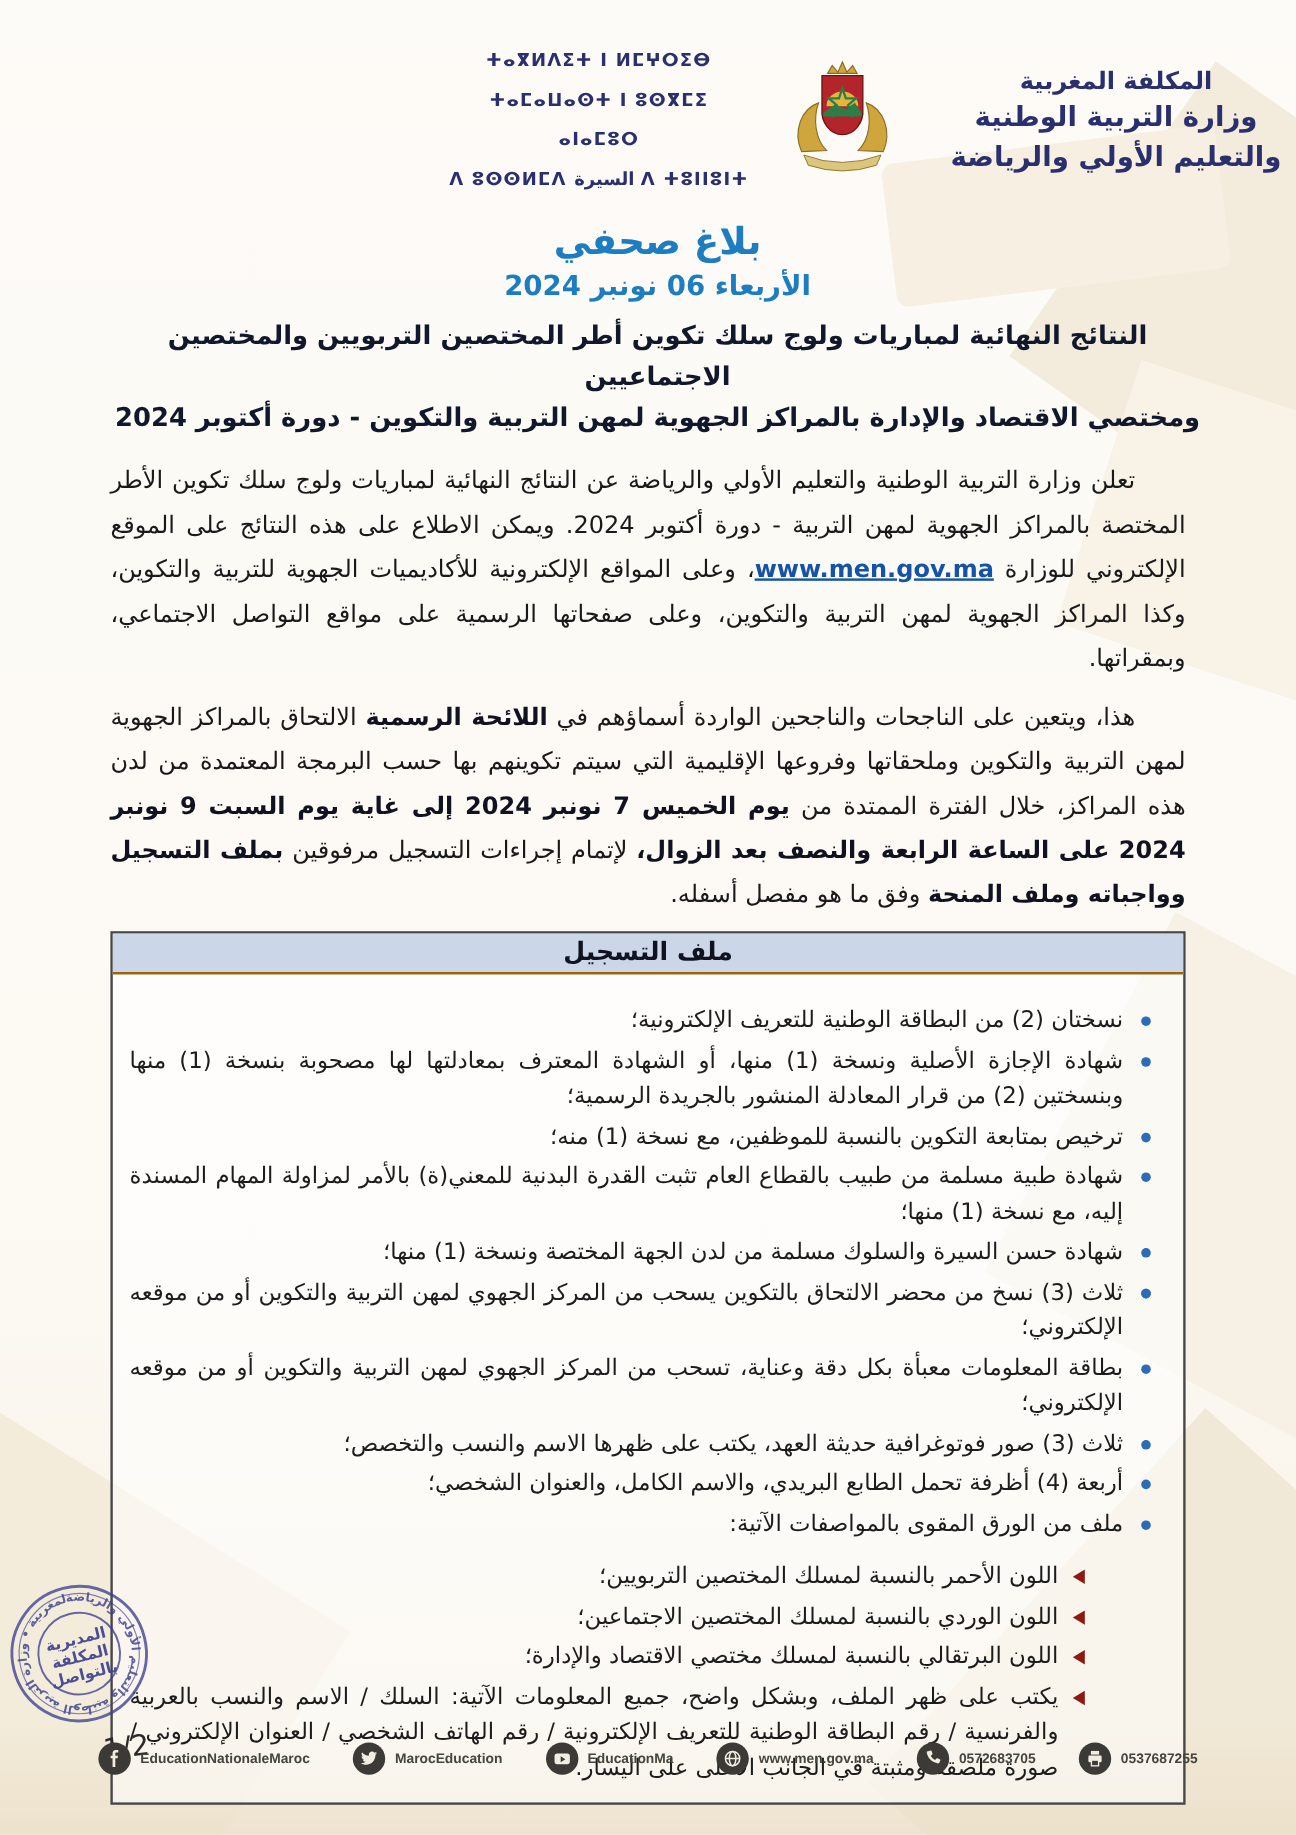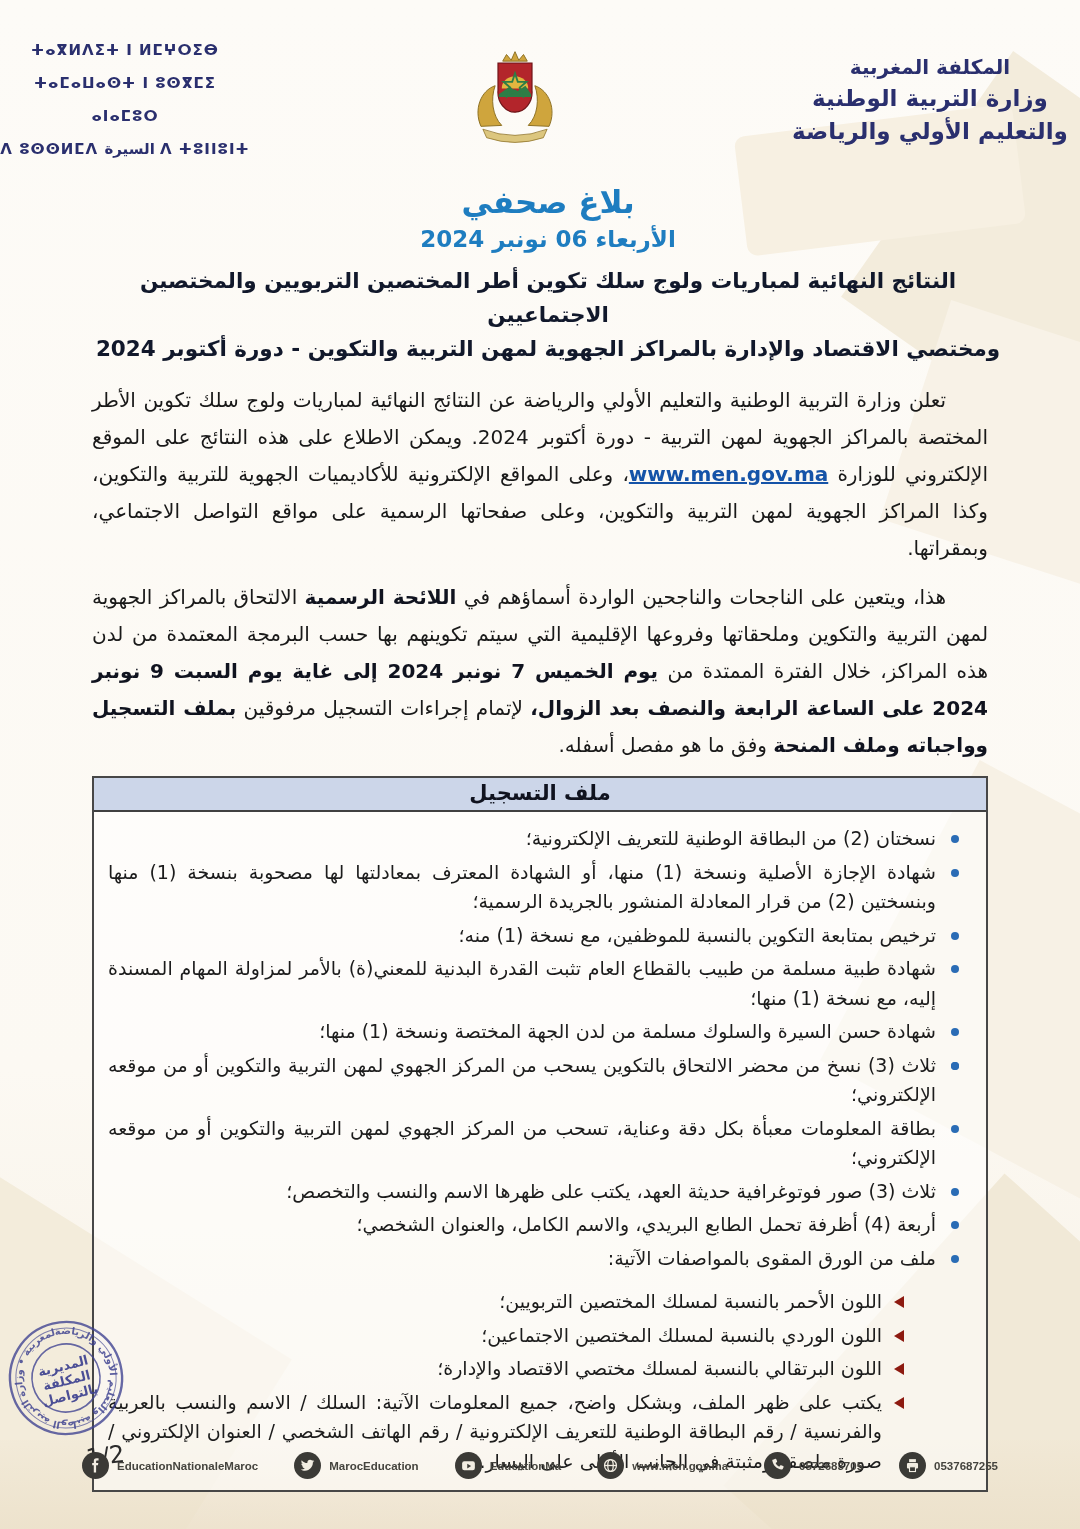--- a/index.html
+++ b/index.html
@@ -14,21 +14,21 @@
   .wm2{width:230px;height:230px;right:-60px;top:330px;background:#f8f2e7;transform:rotate(18deg);}
   .wm3{width:280px;height:120px;right:60px;top:120px;background:#f7f0e2;transform:rotate(-7deg);border-radius:10px;}
   .wm4{width:340px;height:340px;right:-140px;top:820px;background:#f7f1e5;transform:rotate(28deg);}
   .wm5{width:380px;height:380px;left:-160px;top:1230px;background:#f3ecdb;transform:rotate(32deg);}
   .wm6{width:420px;height:420px;right:-150px;top:1260px;background:#f1e9d7;transform:rotate(42deg);}
   .wm7{width:1080px;height:120px;left:0;top:1440px;background:linear-gradient(180deg,rgba(240,230,210,0.25),rgba(233,220,195,0.8));}
 
   .content{position:relative;z-index:1;}
 
   
-  .hdr{display:flex;flex-direction:row;justify-content:space-between;align-items:center;
+  .hdr{display:flex;flex-direction:row;justify-content:flex-end;align-items:center;
        gap:26px;padding-top:34px;direction:ltr;}
   .tifinagh{width:250px;text-align:center;color:#2a2f6e;font-weight:bold;
             font-size:15px;line-height:33px;letter-spacing:1px;}
   .ar-logo{width:300px;text-align:center;color:#2a2f6e;font-weight:bold;direction:rtl;}
   .ar-logo .l1{font-size:20px;line-height:30px;}
   .ar-logo .l2{font-size:23px;line-height:33px;}
   .ar-logo .l3{font-size:23px;line-height:33px;}
 
   
   .titleblock{text-align:center;margin-top:18px;direction:rtl;margin-left:16px;}
@@ -39,23 +39,23 @@
   
   .para{direction:rtl;text-align:justify;font-size:20px;line-height:37px;
         margin:12px 92px 0 92px;color:#191919;}
   .para.first{margin-top:16px;}
   .indent{display:inline-block;width:42px;}
   .b{font-weight:bold;color:#10131f;}
   .lnk{color:var(--link_blue);font-weight:bold;text-decoration:underline;direction:ltr;unicode-bidi:embed;cursor:pointer;}
 
   
   .box{margin:12px 92px 0 92px;border:2px solid #474747;background:rgba(255,255,255,0.55);direction:rtl;}
-  .box-hd{background:var(--box_header_bg);border-bottom:2px solid #404040;text-align:center;
+  .box-hd{background:var(--box_header_bg);border-bottom:2px solid #a16207;text-align:center;
           font-size:21px;font-weight:bold;color:#10131f;padding:3px 0 5px 0;}
-  ul.blist{list-style:none;margin:0;padding:12px 24px 10px 14px;}
+  ul.blist{list-style:none;margin:0;padding:24px 24px 10px 14px;}
   ul.blist.subs{padding-top:0;}
   ul.blist li{position:relative;font-size:19px;line-height:29.5px;margin-bottom:4px;
               padding-right:26px;text-align:justify;}
   .dot{position:absolute;right:3px;top:11px;width:8px;height:8px;border-radius:50%;
        background:var(--bullet_blue);}
   ul.blist.subs li{margin-right:56px;padding-right:24px;}
   .tri{position:absolute;right:2px;top:9px;width:0;height:0;
        border-top:6px solid transparent;border-bottom:6px solid transparent;
        border-right:10px solid var(--sub_marker_red);}
 

